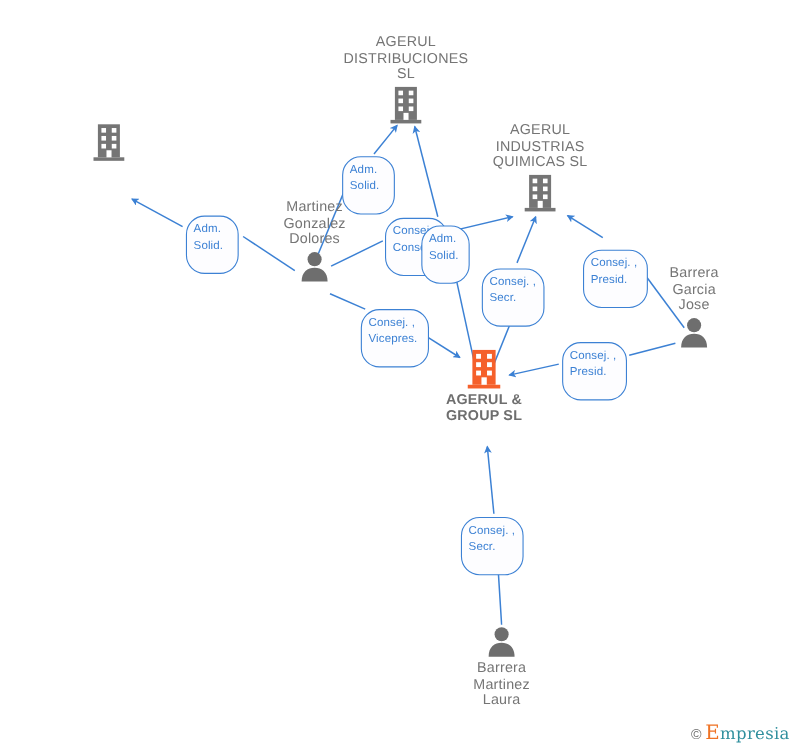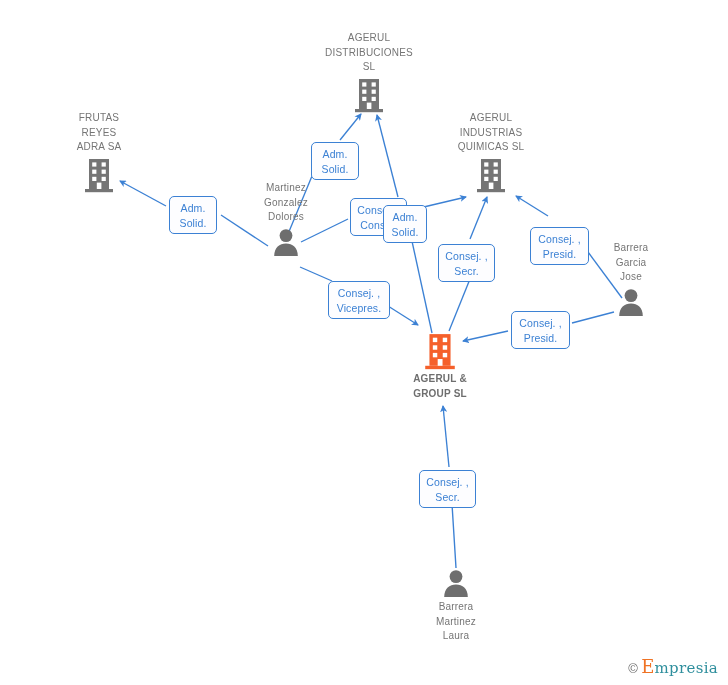--- a/index.html
+++ b/index.html
@@ -28,46 +28,45 @@
     position: absolute;
     text-align: center;
     width: 120px;
     margin-left: -60px;
   }
   .node .glyph {
     display: block;
     line-height: 0;
   }
   .node .caption {
-    font-size: 10px;
+    font-size: 13px;
     line-height: 14.5px;
     color: #757575;
     letter-spacing: 0.2px;
     white-space: pre-line;
     margin-top: 2px;
   }
   .node.center .caption {
     color: #6e6e6e;
     font-weight: bold;
   }
   .node .caption.above {
     margin-top: 0;
     margin-bottom: 2px;
   }
   .edge-label {
     position: absolute;
     box-sizing: border-box;
     border: 1.3px solid #3c81d4;
-    border-radius: 5px;
+    border-radius: 17px;
     background: #fdfdff;
     color: #3c81d4;
     font-size: 10.5px;
     line-height: 15px;
-    text-align: center;
-    padding: 4px 6px 2px 6px;
+    padding: 4px 6px 17px 6px;
     white-space: pre-line;
     letter-spacing: 0.1px;
   }
   .watermark {
     position: absolute;
     right: 10px;
     bottom: 8px;
     font-size: 15px;
     color: #2f8f9d;
     letter-spacing: 0.3px;
@@ -142,23 +141,20 @@
         <rect x="8.2" y="12.6" width="4.2" height="4.2" fill="#ffffff"></rect>
         <rect x="17.6" y="12.6" width="4.2" height="4.2" fill="#ffffff"></rect>
         <rect x="8.2" y="19.8" width="4.2" height="4.2" fill="#ffffff"></rect>
         <rect x="17.6" y="19.8" width="4.2" height="4.2" fill="#ffffff"></rect>
         <rect x="12.8" y="25.6" width="4.6" height="6.4" fill="#ffffff"></rect>
       </svg>
     </span>
   </div>
 
   <div class="node" style="left:99px; top:111px;">
-    <div class="caption above">FRUTAS
-REYES
-ADRA SA</div>
     <span class="glyph">
       <svg width="30" height="36" viewBox="0 0 30 36" aria-hidden="true">
         <rect x="5" y="2" width="20" height="30" fill="#757575"></rect>
         <rect x="1" y="32" width="28" height="3.2" fill="#757575"></rect>
         <rect x="8.2" y="5.4" width="4.2" height="4.2" fill="#ffffff"></rect>
         <rect x="17.6" y="5.4" width="4.2" height="4.2" fill="#ffffff"></rect>
         <rect x="8.2" y="12.6" width="4.2" height="4.2" fill="#ffffff"></rect>
         <rect x="17.6" y="12.6" width="4.2" height="4.2" fill="#ffffff"></rect>
         <rect x="8.2" y="19.8" width="4.2" height="4.2" fill="#ffffff"></rect>
         <rect x="17.6" y="19.8" width="4.2" height="4.2" fill="#ffffff"></rect>
@@ -179,21 +175,21 @@
         <rect x="17.6" y="5.4" width="4.2" height="4.2" fill="#ffffff"></rect>
         <rect x="8.2" y="12.6" width="4.2" height="4.2" fill="#ffffff"></rect>
         <rect x="17.6" y="12.6" width="4.2" height="4.2" fill="#ffffff"></rect>
         <rect x="8.2" y="19.8" width="4.2" height="4.2" fill="#ffffff"></rect>
         <rect x="17.6" y="19.8" width="4.2" height="4.2" fill="#ffffff"></rect>
         <rect x="12.8" y="25.6" width="4.6" height="6.4" fill="#ffffff"></rect>
       </svg>
     </span>
   </div>
 
-  <div class="node center" style="left:440px; top:332px;">
+  <div class="node center" style="left:440px; top:316px;">
     <span class="glyph">
       <svg width="32" height="38" viewBox="0 0 30 36" aria-hidden="true">
         <rect x="5" y="2" width="20" height="30" fill="#f5602b"></rect>
         <rect x="1" y="32" width="28" height="3.2" fill="#f5602b"></rect>
         <rect x="8.2" y="5.4" width="4.2" height="4.2" fill="#ffffff"></rect>
         <rect x="17.6" y="5.4" width="4.2" height="4.2" fill="#ffffff"></rect>
         <rect x="8.2" y="12.6" width="4.2" height="4.2" fill="#ffffff"></rect>
         <rect x="17.6" y="12.6" width="4.2" height="4.2" fill="#ffffff"></rect>
         <rect x="8.2" y="19.8" width="4.2" height="4.2" fill="#ffffff"></rect>
         <rect x="17.6" y="19.8" width="4.2" height="4.2" fill="#ffffff"></rect>

